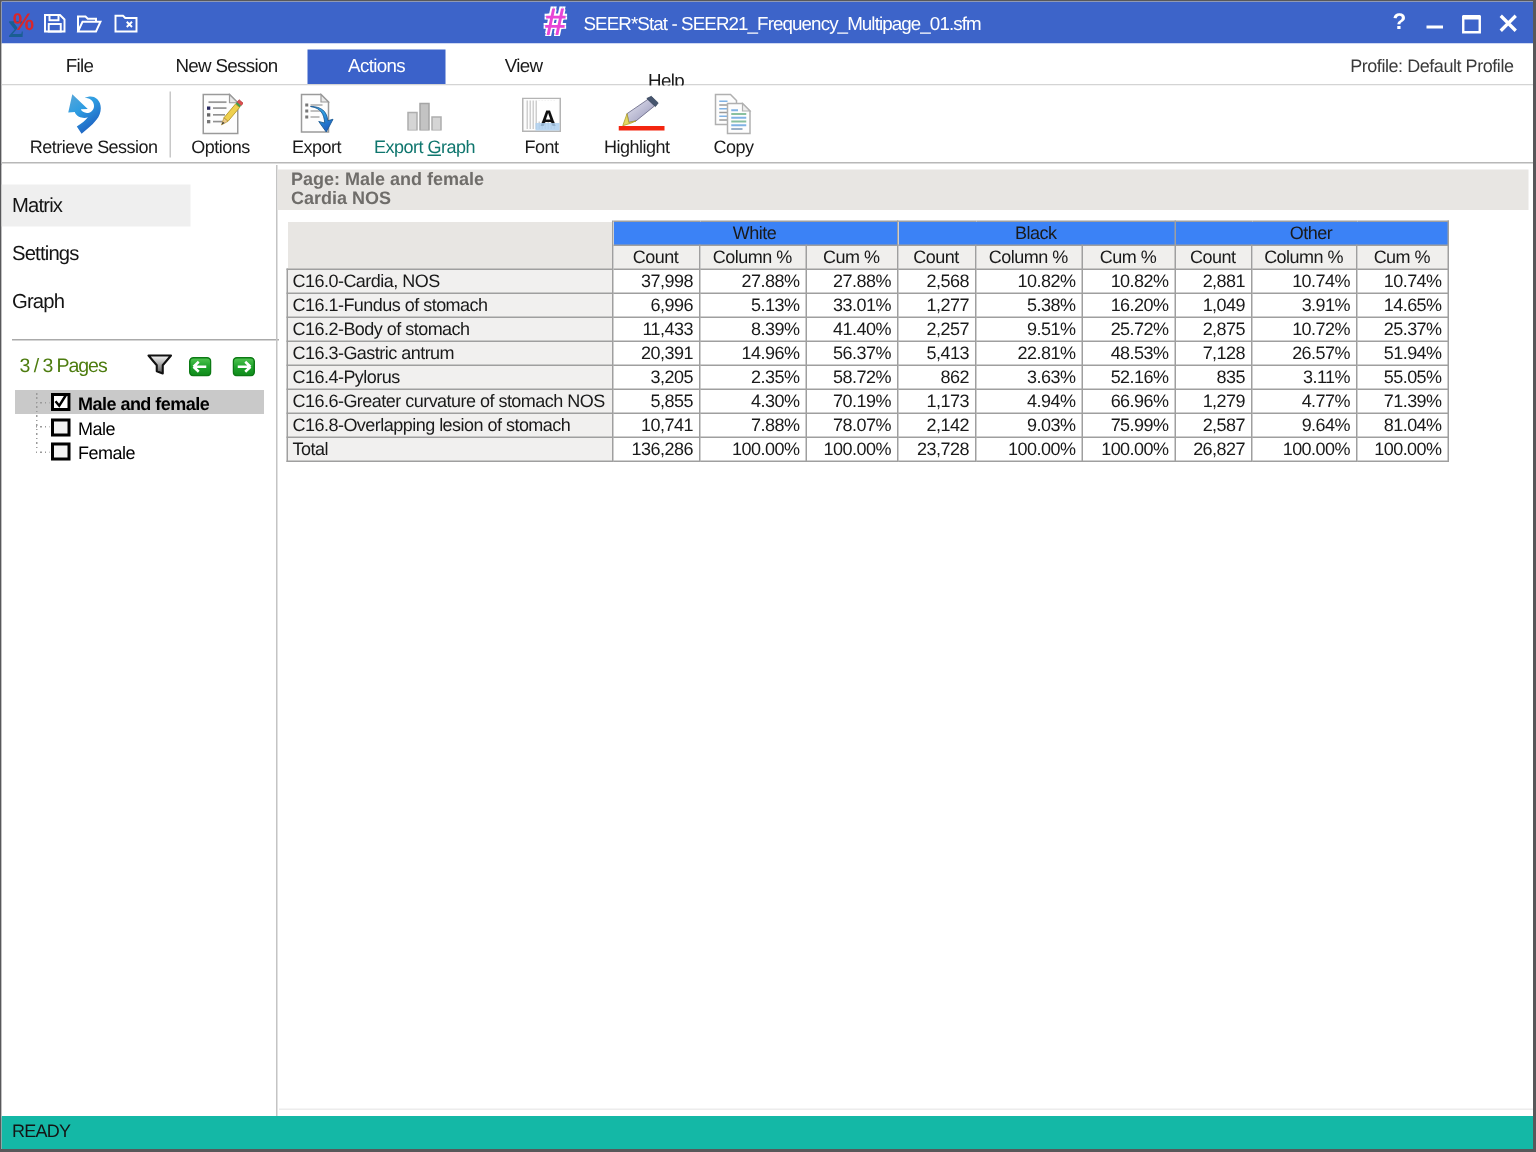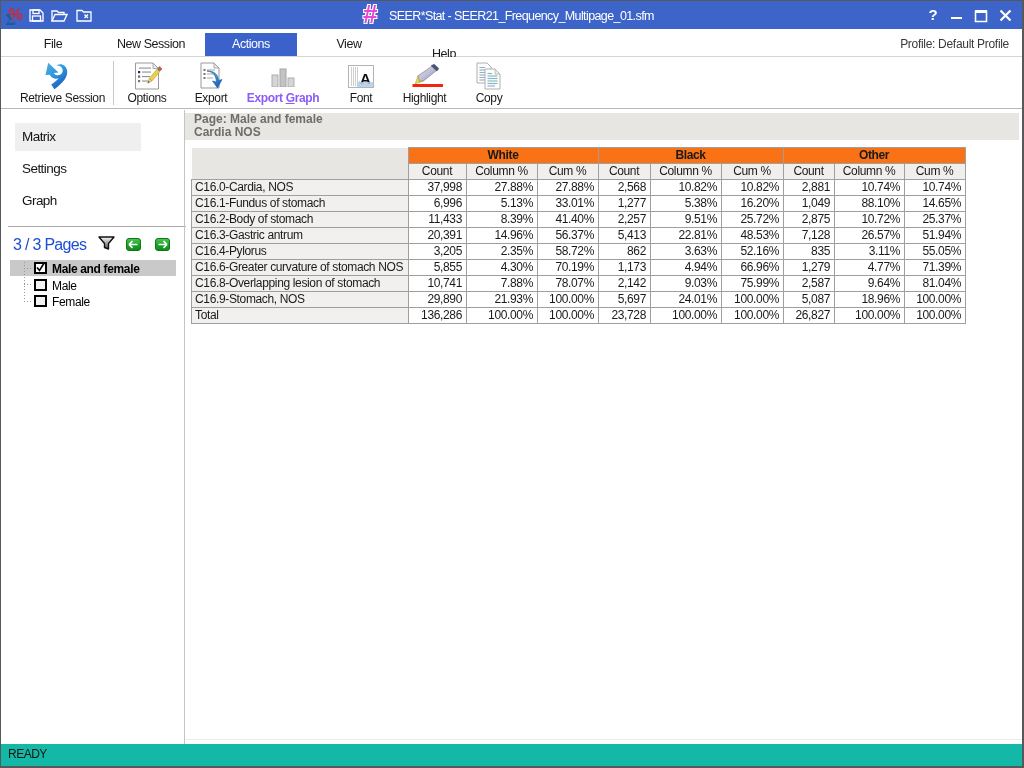--- a/index.html
+++ b/index.html
@@ -15,48 +15,48 @@
 .menubar { position:absolute; left:0px; top:28px; width:1021px; height:28px; background:#fff;
   border-bottom:1px solid #d4d4d4; font-size:12.5px; color:#1a1a1a; }
 .mitem { position:absolute; top:0; height:27px; line-height:31px; text-align:center; letter-spacing:-0.45px; }
 .mitem.sel { background:#3b62ca; color:#fff; top:4px; height:23px; line-height:23px; }
 .profile { position:absolute; right:13px; top:0; height:28px; line-height:31px; font-size:12px; color:#3a3a3a; letter-spacing:-0.3px; }
 .toolbar { position:absolute; left:0px; top:56px; width:1021px; height:52px; background:#fff;
   border-bottom:1px solid #b8b8b8; }
 .titem { position:absolute; top:0; text-align:center; font-size:12px; color:#1a1a1a; letter-spacing:-0.35px;}
 .titem .ic { height:33px; display:flex; align-items:flex-end; justify-content:center; }
 .titem .lb { margin-top:1px; white-space:nowrap; }
-.titem.dis .lb { color:#8b5cf6;font-weight:bold; }
+.titem.dis .lb { color:#0f766e; }
 .tsep { position:absolute; top:4px; width:1px; height:44px; background:#c8c8c8; }
 .sidebar { position:absolute; left:0px; top:109px; width:184px; height:635px; background:#fff; font-size:13px;}
-.sb-item { position:absolute; left:14px; width:126px; height:28px; line-height:28px;
+.sb-item { position:absolute; left:0; width:126px; height:28px; line-height:28px;
   padding-left:7px; font-size:13.5px; letter-spacing:-0.55px; color:#141414; }
 .sb-item.sel { background:#efefef; }
 .sb-sep { position:absolute; left:7px; width:178px; height:1px; background:#aaa; }
-.pages-label { position:absolute; left:12px; top:126px; font-size:16px; letter-spacing:-0.7px; color:#1d4ed8; }
+.pages-label { position:absolute; left:12px; top:126px; font-size:13px; letter-spacing:-0.7px; color:#4d7c0f; }
 .navbtn { position:absolute; top:128px; width:15px; height:13px; }
 .tree { position:absolute; left:0; top:0; width:184px; color:#000; }
 .selbg { position:absolute; left:9px; top:150px; width:166px; height:16px; background:#c9c9c9; }
 .cb { position:absolute; left:33px; width:13px; height:12px; border:2px solid #000; background:#f2f2f2; }
 .tlabel { position:absolute; left:51px; font-size:12px; letter-spacing:-0.35px; }
 .dotv { position:absolute; left:23px; top:151.5px; width:1px; height:38px;
   background-image:repeating-linear-gradient(to bottom,#9a9a9a 0,#9a9a9a 1px,transparent 1px,transparent 3px); }
 .doth { position:absolute; left:23px; width:9px; height:1px;
   background-image:repeating-linear-gradient(to right,#9a9a9a 0,#9a9a9a 1px,transparent 1px,transparent 3px); }
 .vdivider { position:absolute; left:183px; top:109px; width:1px; height:634px; background:#c4c4c4; }
 .content { position:absolute; left:185px; top:109px; width:836px; height:630px; background:#fff;
   border-bottom:1px solid #ececec; }
 .pagehdr { position:absolute; left:-1px; top:3px; width:834px; height:27px; background:#e8e6e3;
   color:#6f6d6a; font-weight:bold; font-size:12px; padding:0 0 0 9px; line-height:13px; }
 table.mx { position:absolute; left:5px; top:37px; width:774px; border-collapse:collapse; table-layout:fixed;
   font-size:12px; color:#1a1a1a; letter-spacing:-0.35px; }
 table.mx td { border:1px solid #9f9f9f; padding:0 4px 0 3px; height:15px; line-height:15px; white-space:nowrap; overflow:hidden; }
 table.mx td.num { text-align:right; background:#fff; }
 table.mx td.lab { background:#f1f0ef; text-align:left; }
-table.mx td.gh { background:#f97316; text-align:center;font-weight:bold; }
+table.mx td.gh { background:#3b82f6; text-align:center; }
 table.mx td.sh { background:#f0efed; text-align:center; height:16px; }
 table.mx td.corner { background:#e8e6e3; border:none; border-right:1px solid #9f9f9f; }
 .statusbar { position:absolute; left:0px; top:743px; width:1021px; height:22px; background:#14b8a6;
   font-size:12px; letter-spacing:-0.5px; color:#141414; line-height:21px; padding-left:7px; }
 .wbtn { position:absolute; top:0; height:28px; color:#fff; text-align:center; }
 </style>
 </head>
 <body>
 <div class="titlebar">
   <svg style="position:absolute;left:2px;top:5px" width="21" height="20" viewBox="0 0 21 20">
@@ -324,21 +324,21 @@
         </tr>
         <tr>
           <td class="lab">C16.1-Fundus of stomach</td>
           <td class="num">6,996</td>
           <td class="num">5.13%</td>
           <td class="num">33.01%</td>
           <td class="num">1,277</td>
           <td class="num">5.38%</td>
           <td class="num">16.20%</td>
           <td class="num">1,049</td>
-          <td class="num">88.10%</td>
+          <td class="num">3.91%</td>
           <td class="num">14.65%</td>
         </tr>
         <tr>
           <td class="lab">C16.2-Body of stomach</td>
           <td class="num">11,433</td>
           <td class="num">8.39%</td>
           <td class="num">41.40%</td>
           <td class="num">2,257</td>
           <td class="num">9.51%</td>
           <td class="num">25.72%</td>
@@ -388,32 +388,20 @@
           <td class="num">7.88%</td>
           <td class="num">78.07%</td>
           <td class="num">2,142</td>
           <td class="num">9.03%</td>
           <td class="num">75.99%</td>
           <td class="num">2,587</td>
           <td class="num">9.64%</td>
           <td class="num">81.04%</td>
         </tr>
         <tr>
-          <td class="lab">C16.9-Stomach, NOS</td>
-          <td class="num">29,890</td>
-          <td class="num">21.93%</td>
-          <td class="num">100.00%</td>
-          <td class="num">5,697</td>
-          <td class="num">24.01%</td>
-          <td class="num">100.00%</td>
-          <td class="num">5,087</td>
-          <td class="num">18.96%</td>
-          <td class="num">100.00%</td>
-        </tr>
-        <tr>
           <td class="lab">Total</td>
           <td class="num">136,286</td>
           <td class="num">100.00%</td>
           <td class="num">100.00%</td>
           <td class="num">23,728</td>
           <td class="num">100.00%</td>
           <td class="num">100.00%</td>
           <td class="num">26,827</td>
           <td class="num">100.00%</td>
           <td class="num">100.00%</td>

